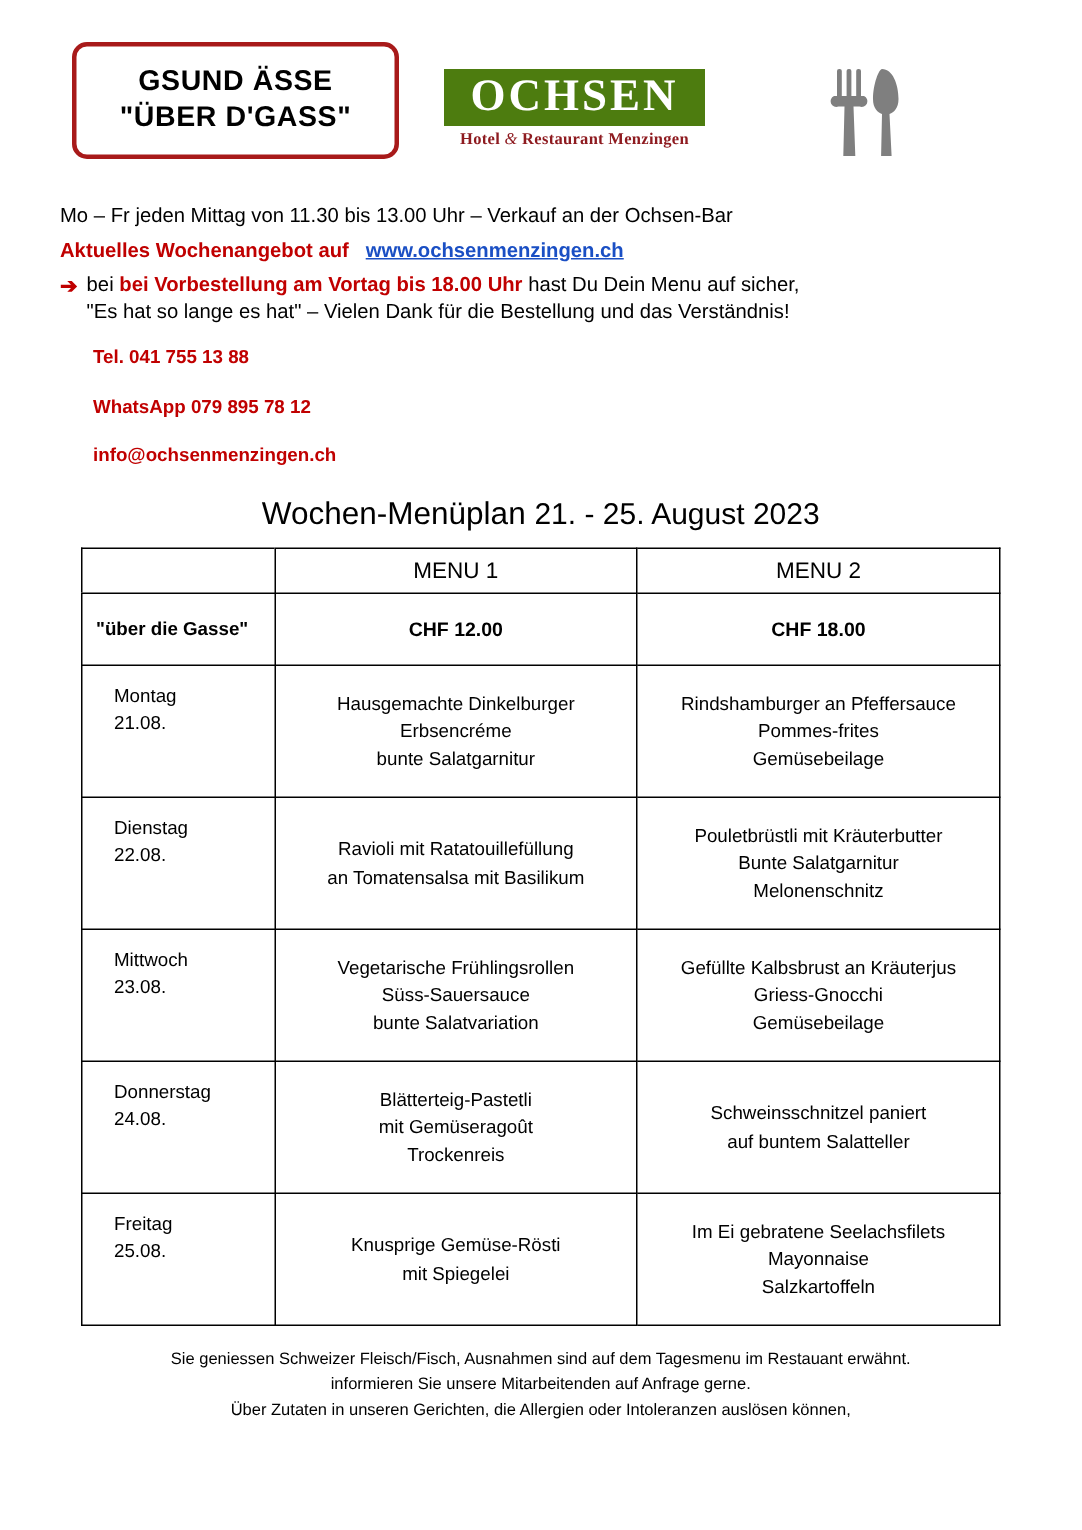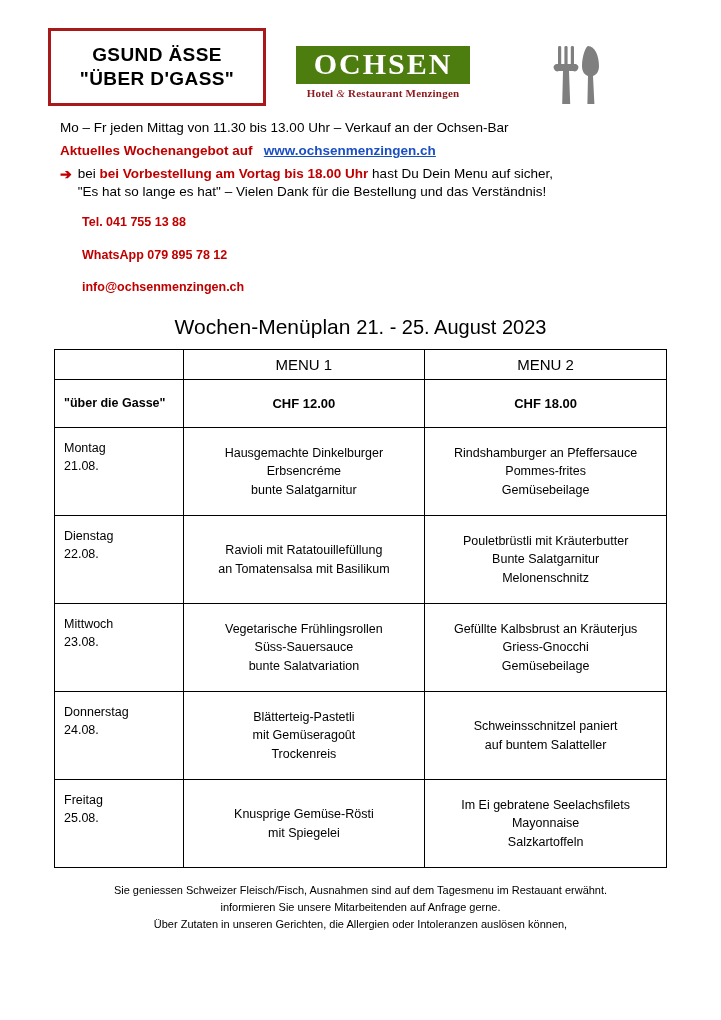--- a/index.html
+++ b/index.html
@@ -24,21 +24,21 @@
     position: relative;
     height: 118px;
   }
   .logo-badge {
     position: absolute;
     left: 48px;
     top: 28px;
     width: 218px;
     height: 78px;
     border: 3px solid #a81a1a;
-    border-radius: 0;
+    border-radius: 10px;
     display: flex;
     flex-direction: column;
     align-items: center;
     justify-content: center;
     line-height: 1.25;
   }
   .logo-badge span {
     font-weight: bold;
     font-size: 19px;
     letter-spacing: .4px;
@@ -72,23 +72,24 @@
   .cutlery {
     position: absolute;
     left: 552px;
     top: 44px;
     width: 56px;
     height: 62px;
   }
 
   
   .info {
-    padding: 0 60px;
+    padding: 0 40px;
     font-size: 13.5px;
     line-height: 1.5;
+    margin-top: 16px;
   }
   .info .line1 { margin-bottom: 3px; }
   .red { color: #c00000; font-weight: bold; }
   .link {
     color: #1a4fc4;
     text-decoration: underline;
     font-weight: bold;
   }
   .arrow-line {
     margin-top: 3px;
@@ -142,21 +143,21 @@
   }
   .price {
     text-align: center;
     font-weight: bold;
     font-size: 13px;
     line-height: 1.35;
   }
   .daylabel {
     font-size: 12.5px;
     text-align: left;
-    padding-left: 9px;
+    padding-left: 21px;
     vertical-align: top;
     padding-top: 12px;
     line-height: 1.4;
   }
   .dish {
     text-align: center;
     font-size: 12.5px;
     line-height: 1.5;
     height: 88px;
   }

